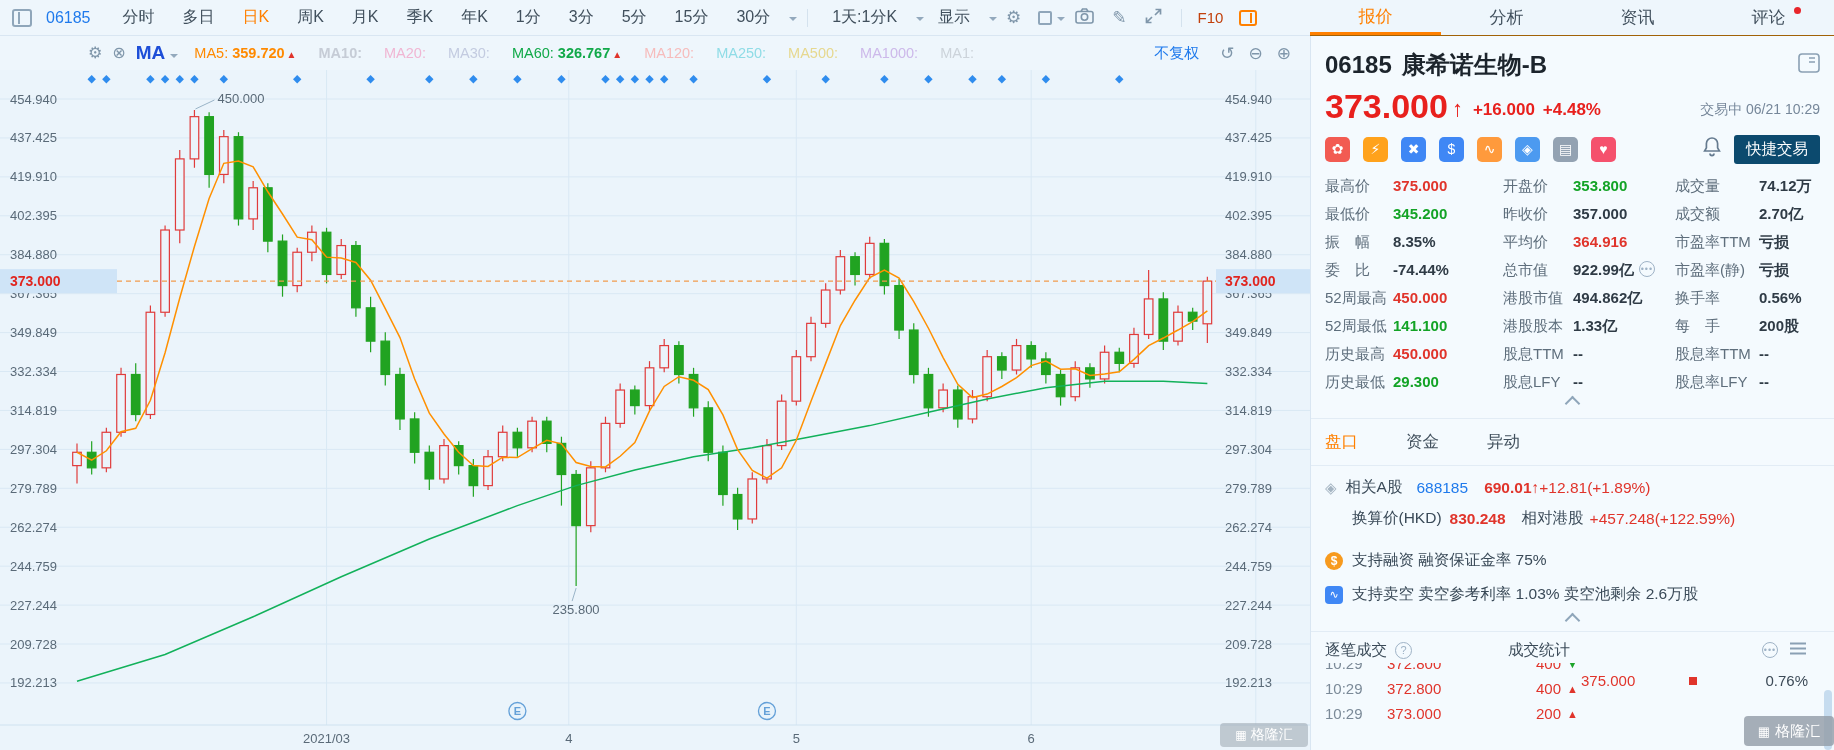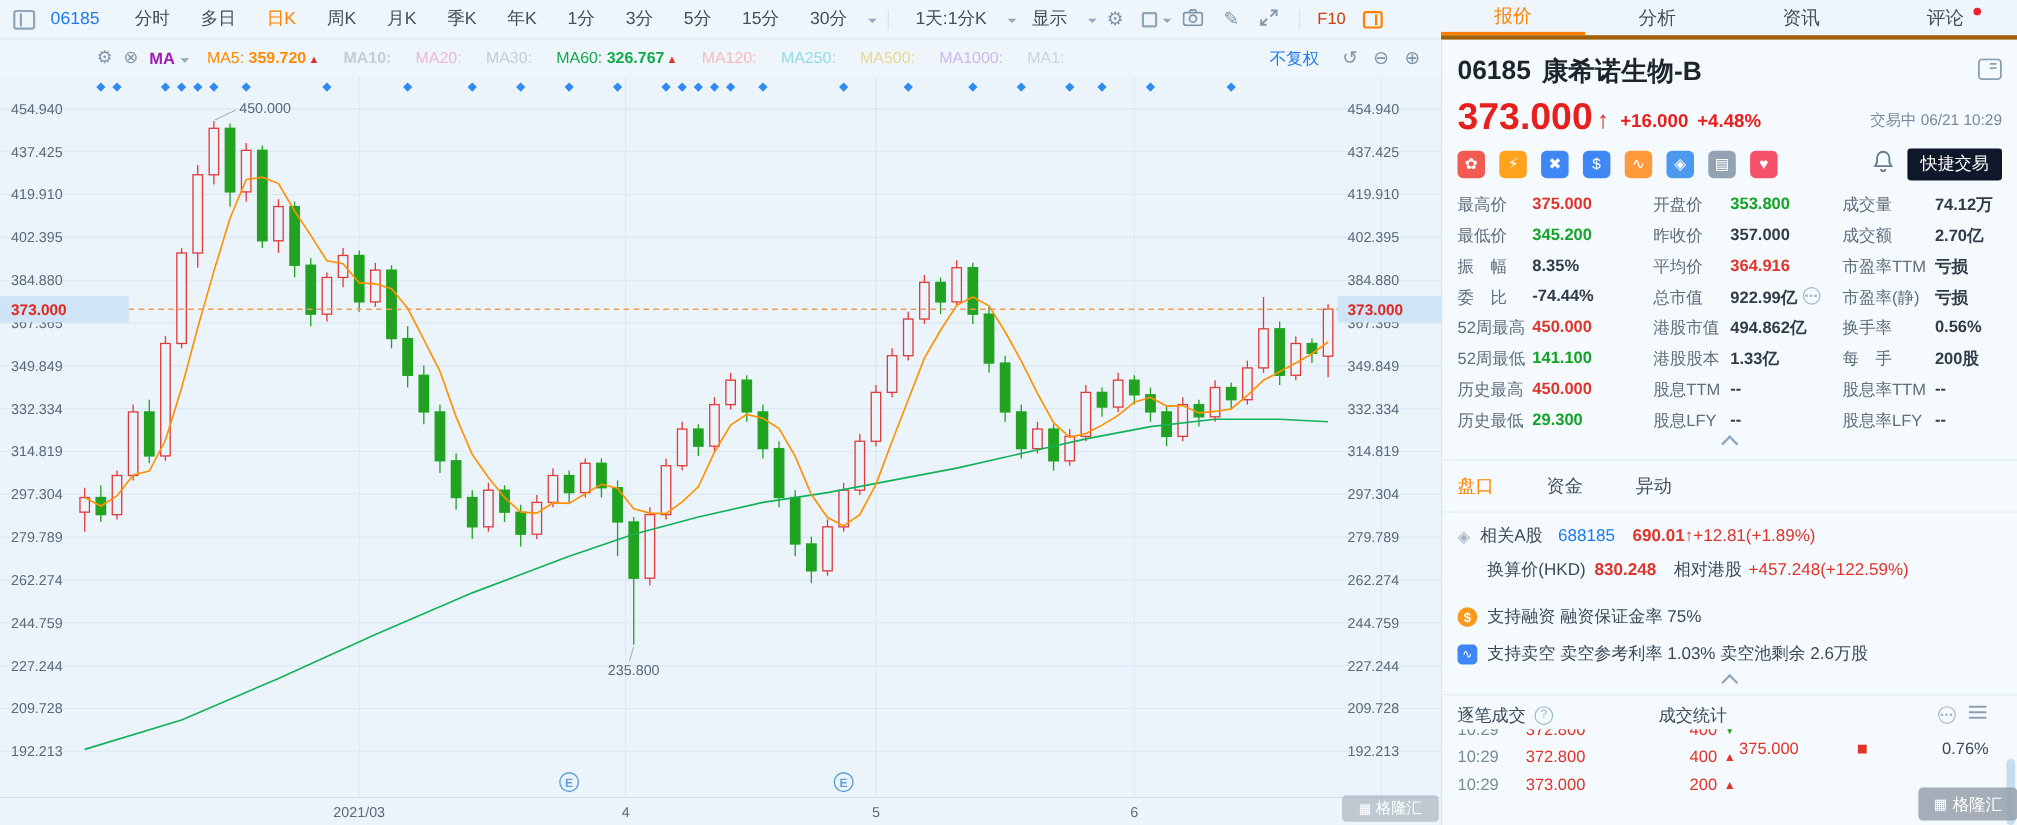--- a/index.html
+++ b/index.html
@@ -14,50 +14,50 @@
   .tf-item{font-size:16px;color:#41505d;margin:0 14px;cursor:pointer;white-space:nowrap;}
   .tf-item.active{color:#ff8000;}
   .caret{display:inline-block;width:0;height:0;border:4px solid transparent;border-top-color:#93a9bd;margin-left:5px;transform:translateY(3px);}
   .vdiv{width:1px;height:18px;background:#d4e2ee;margin:0 10px;}
   .tb-icon{color:#7f96aa;font-size:17px;margin:0 9px;cursor:pointer;line-height:1;}
   .sq-icon{width:14px;height:14px;border:2px solid #8fa6ba;border-radius:2px;display:inline-block;}
   .orange-panel-icon{width:18px;height:16px;border:2px solid #ff8000;border-radius:3px;position:relative;margin:0 10px;}
   .orange-panel-icon::after{content:"";position:absolute;right:3px;top:1px;bottom:1px;width:2px;background:#ff8000;}
   .f10{font-size:15px;color:#c2410c;margin:0 6px;cursor:pointer;}
   
-  #panel-tabs{position:absolute;left:1310px;top:0;width:524px;height:36px;display:flex;z-index:6;background:#eef6fc;border-bottom:4px solid #a16207;}
+  #panel-tabs{position:absolute;left:1310px;top:0;width:524px;height:36px;display:flex;z-index:6;background:#eef6fc;border-bottom:1px solid #a16207;}
   .p-tab{flex:1;display:flex;align-items:center;justify-content:center;font-size:17px;color:#41505d;cursor:pointer;position:relative;}
   .p-tab.active{color:#ff8000;border-bottom:3px solid #ff8000;}
   .p-tab .dot{position:absolute;top:7px;margin-left:58px;width:7px;height:7px;border-radius:50%;background:#e8262b;}
   
   #indbar{position:absolute;left:0;top:36px;width:1310px;height:34px;display:flex;align-items:center;
     background:#eef6fc;padding-left:88px;padding-right:12px;z-index:4;}
   .ind-icon{color:#7f96aa;font-size:16px;margin-right:10px;cursor:pointer;line-height:1;}
-  .ma-dd{font-size:15px;color:#a21caf;font-weight:bold;cursor:pointer;margin-right:16px;}
+  .ma-dd{font-size:19px;color:#1d4ed8;font-weight:bold;cursor:pointer;margin-right:16px;}
   .leg-item{font-size:14.5px;margin-right:22px;white-space:nowrap;cursor:pointer;}
   .leg-arrow{color:#e0342b;font-size:10px;margin-left:2px;}
   .adjust{margin-left:auto;color:#1f7aec;font-size:15px;cursor:pointer;margin-right:14px;text-align:right;}
   .zoom-ic{color:#7f96aa;font-size:17px;margin:0 7px;cursor:pointer;}
   
   #chart-wrap{position:absolute;left:0;top:70px;width:1310px;height:680px;}
   
   #rpanel{position:absolute;left:1310px;top:36px;width:524px;height:714px;background:#f4fafe;border-left:1px solid #d9e6f2;padding:0 14px;}
   .prow{display:flex;align-items:center;}
   #title-row{margin-top:13px;height:32px;}
   .code{font-size:24px;font-weight:bold;color:#1c242c;}
   .sname{font-size:24px;font-weight:bold;color:#1c242c;margin-left:10px;}
   .corner-ic{margin-left:auto;cursor:pointer;}
   #price-row{height:42px;align-items:flex-end;}
   .bigpx{font-size:34px;font-weight:bold;color:#e8201d;line-height:1;}
   .uparrow{color:#e8201d;font-size:22px;font-weight:bold;margin:0 2px 1px 4px;}
   .chg{font-size:17px;font-weight:bold;color:#e8201d;margin:0 0 3px 8px;}
   .status{margin-left:auto;font-size:14px;color:#76879a;margin-bottom:4px;}
   #badge-row{margin-top:12px;height:28px;}
   .badge{width:25px;height:25px;border-radius:5px;color:#fff;font-size:14px;display:flex;align-items:center;justify-content:center;margin-right:13px;cursor:pointer;}
-  .quick-btn{background:#0f172a;color:#fff;font-size:15.5px;height:29px;padding:0 12px;border-radius:3px;display:flex;align-items:center;cursor:pointer;}
+  .quick-btn{background:#0c4a6e;color:#fff;font-size:15.5px;height:29px;padding:0 12px;border-radius:3px;display:flex;align-items:center;cursor:pointer;}
   #grid{margin-top:9px;}
   .g-row{display:flex;height:28px;align-items:center;font-size:15px;white-space:nowrap;}
   .g-c1{width:178px;display:flex;}
   .g-c2{width:172px;display:flex;}
   .g-c3{flex:1;display:flex;}
   .g-lab{color:#5e6e7c;}
   .g-c1 .g-lab{width:68px;} .g-c2 .g-lab{width:70px;} .g-c3 .g-lab{width:84px;}
   .g-val{font-weight:bold;color:#2f3b46;}
   .v-r{color:#e0342b;} .v-g{color:#13a326;}
   .ell-ic{width:16px;height:16px;border:1px solid #9fb3c6;border-radius:50%;color:#9fb3c6;font-size:9px;display:inline-flex;align-items:center;justify-content:center;margin-left:5px;letter-spacing:1px;}

